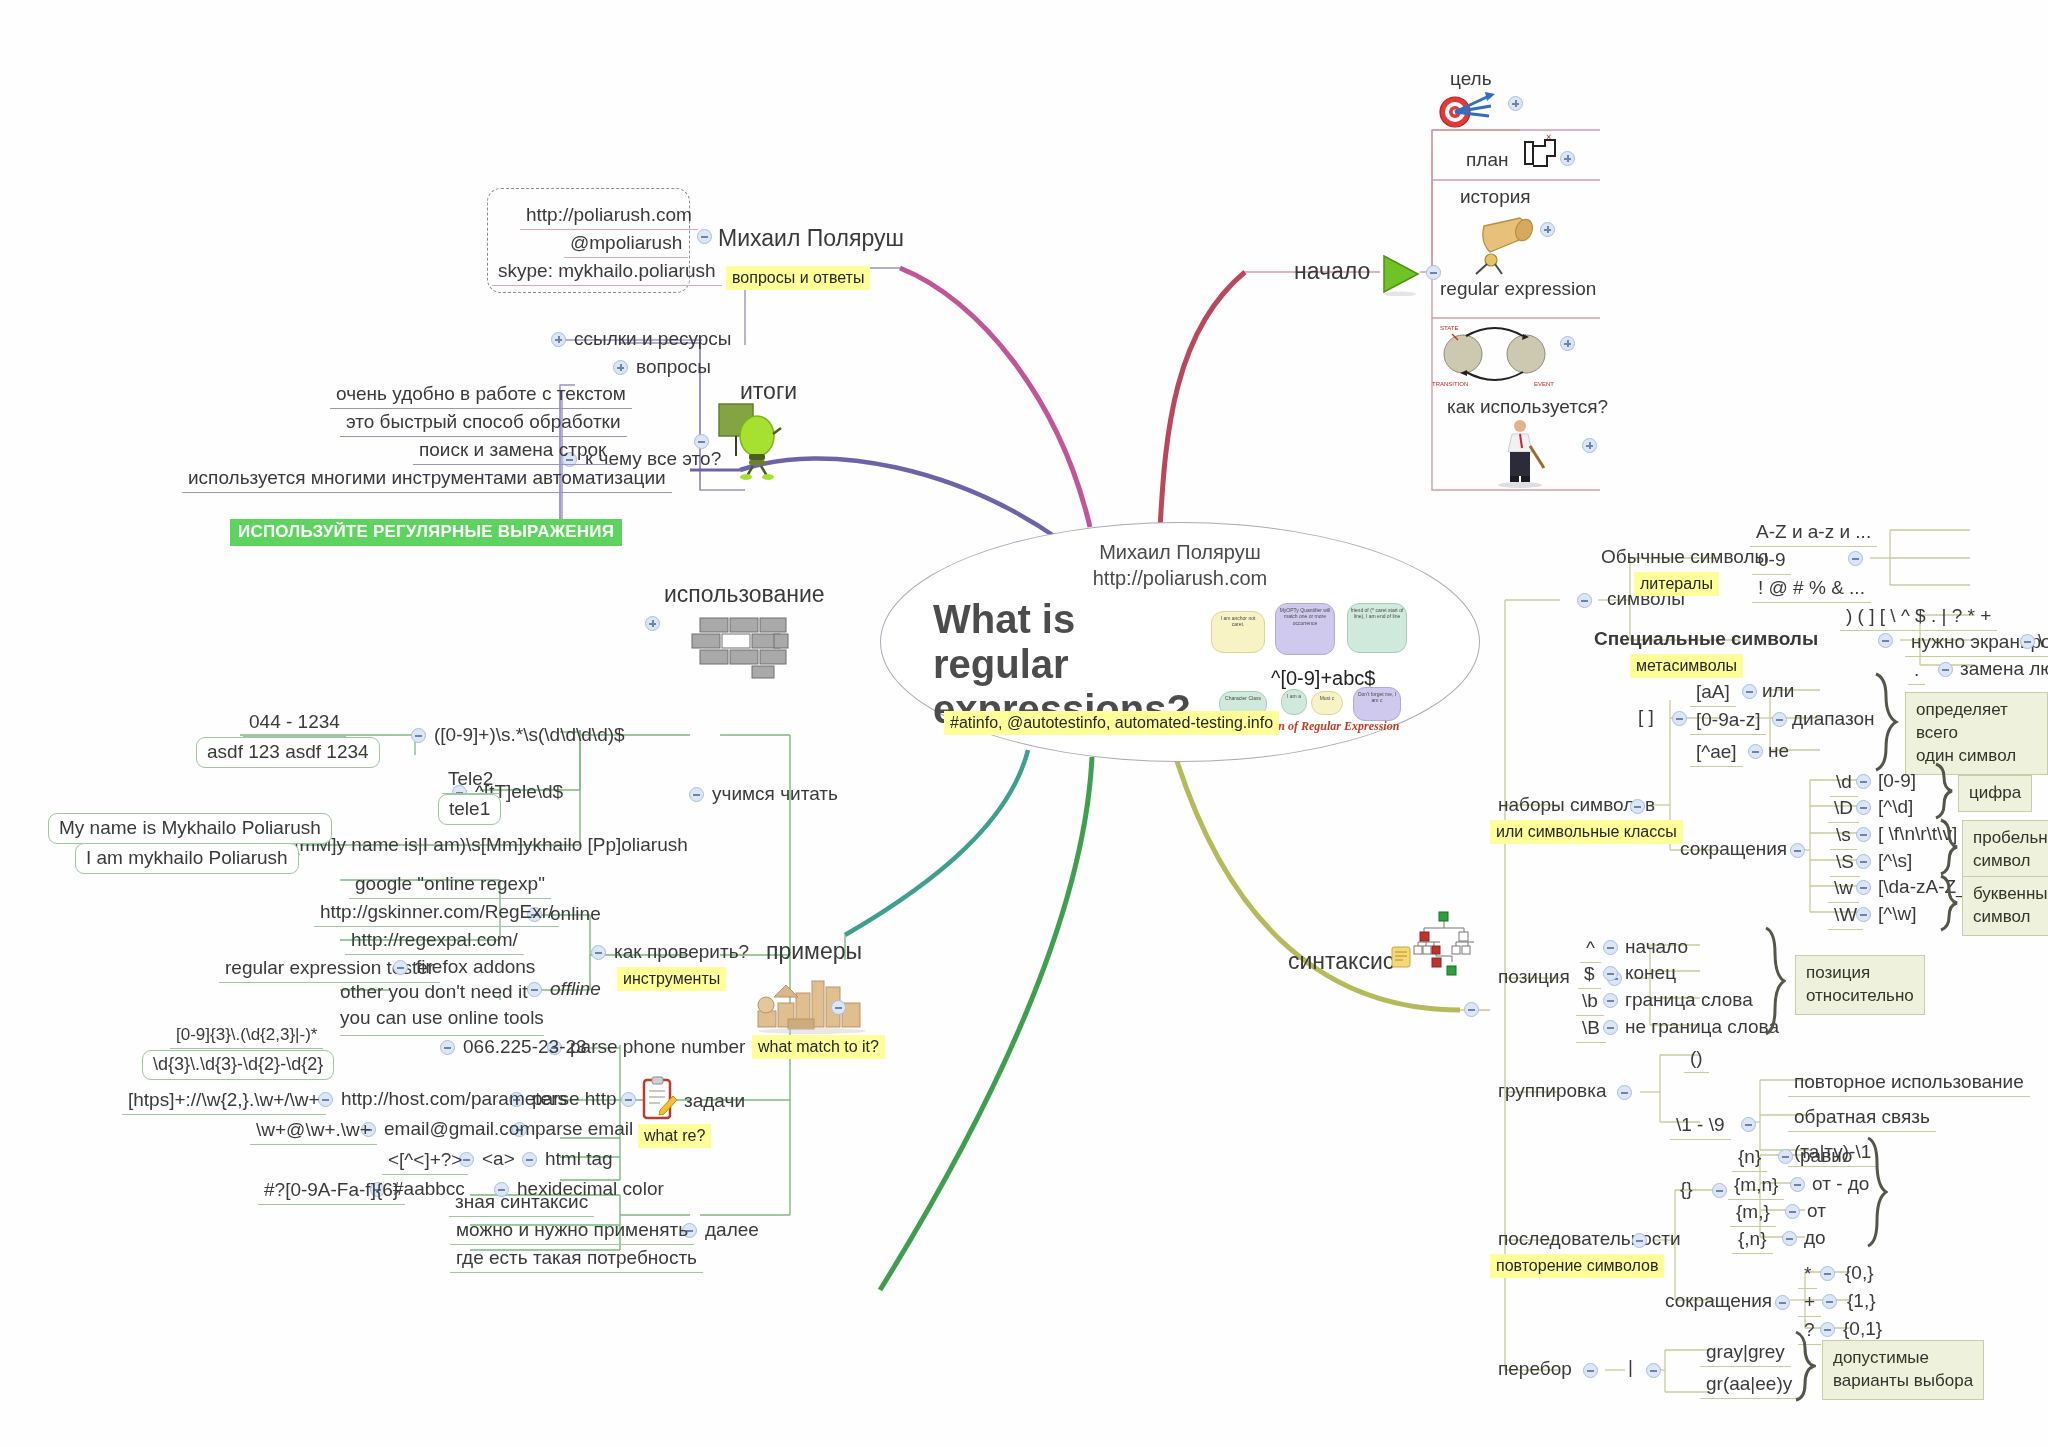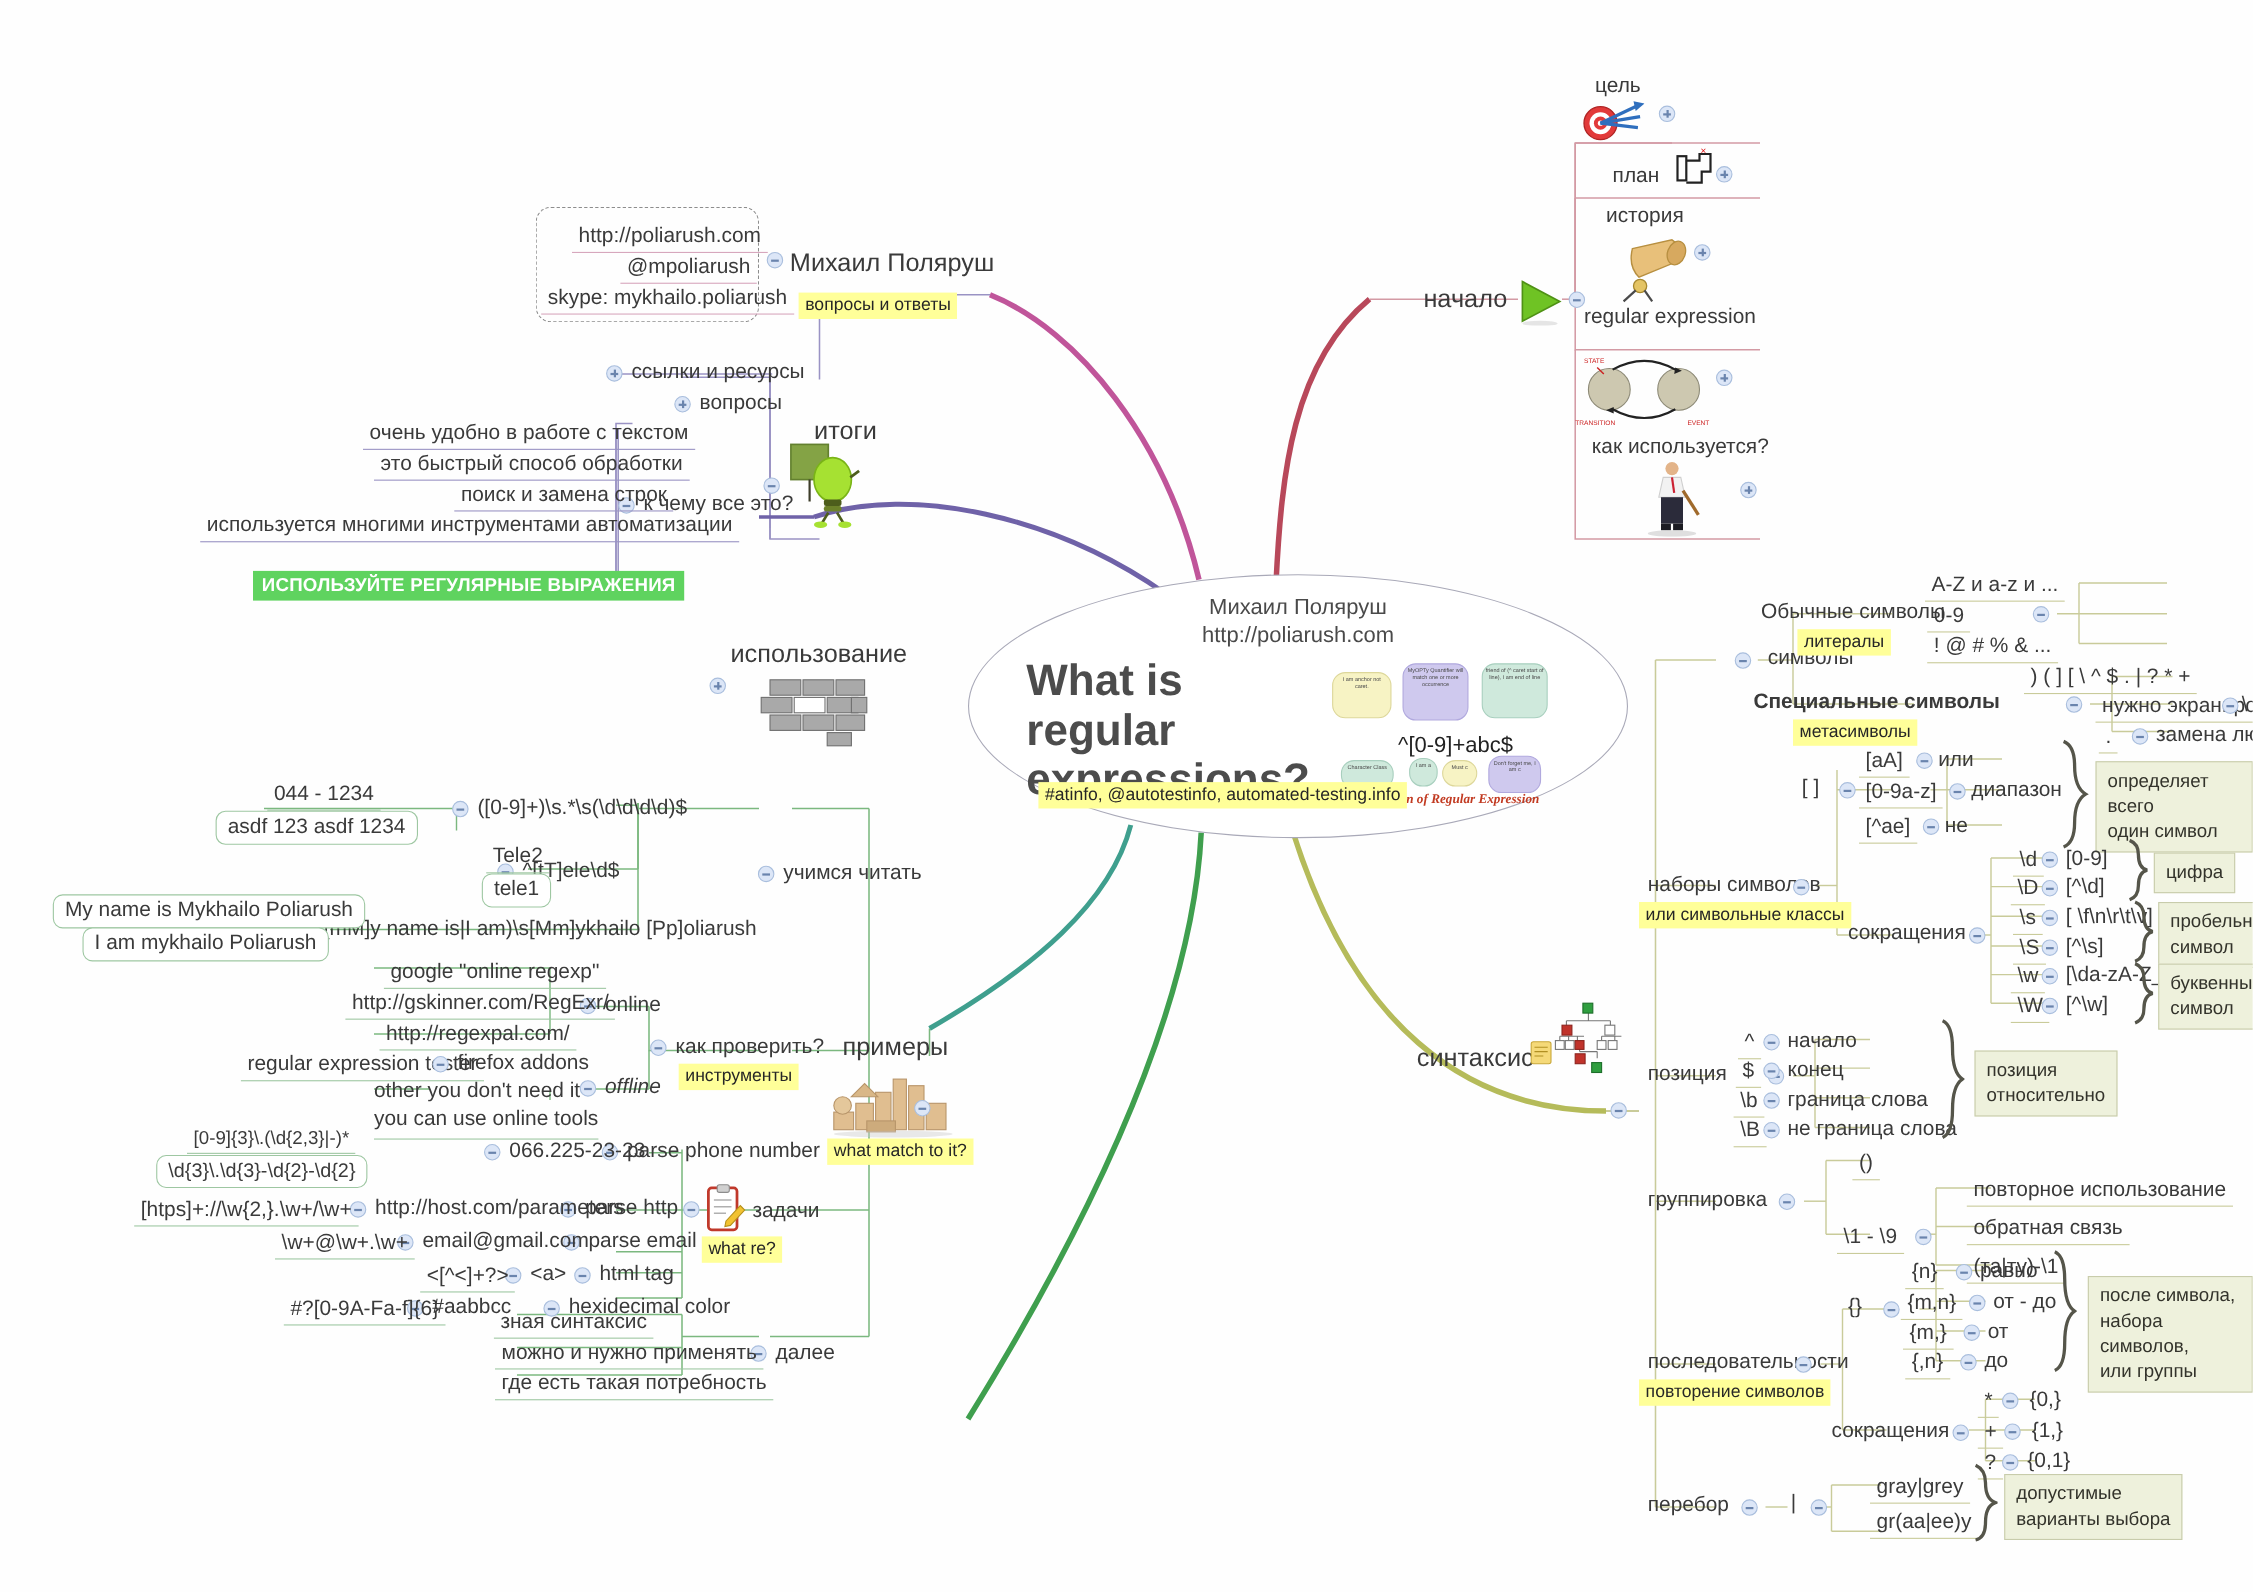--- a/index.html
+++ b/index.html
@@ -761,23 +761,20 @@
   <div class="hnd" style="left:1785px; top:1204px;"></div>
   <div class="nd" style="left:1807px; top:1200px;">от</div>
   <div class="nd ul olive" style="left:1732px; top:1227px;">{,n}</div>
   <div class="hnd" style="left:1782px; top:1231px;"></div>
   <div class="nd" style="left:1804px; top:1227px;">до</div>
   <div class="brace" style="left:1862px; top:1136px;">
     <svg width="26" height="112" viewBox="0 0 26 112">
         <path d="M6,2 q9,4 9,25 q0,23 9,29 q-9,6 -9,29 q0,21 -9,25" fill="none" stroke="#55554a" stroke-width="3"></path>
       </svg>
   </div>
-  <div class="callout" style="left:1898px; top:1160px; white-space:pre-line;">после символа,
-набора символов,
-или группы</div>
 
   <div class="nd" style="left:1665px; top:1290px;">сокращения</div>
   <div class="hnd" style="left:1775px; top:1295px;"></div>
   <div class="nd ul olive" style="left:1798px; top:1262px;">*</div>
   <div class="hnd" style="left:1820px; top:1266px;"></div>
   <div class="nd" style="left:1845px; top:1262px;">{0,}</div>
   <div class="nd ul olive" style="left:1798px; top:1290px;">+</div>
   <div class="hnd" style="left:1822px; top:1294px;"></div>
   <div class="nd" style="left:1847px; top:1290px;">{1,}</div>
   <div class="nd ul olive" style="left:1798px; top:1318px;">?</div>

